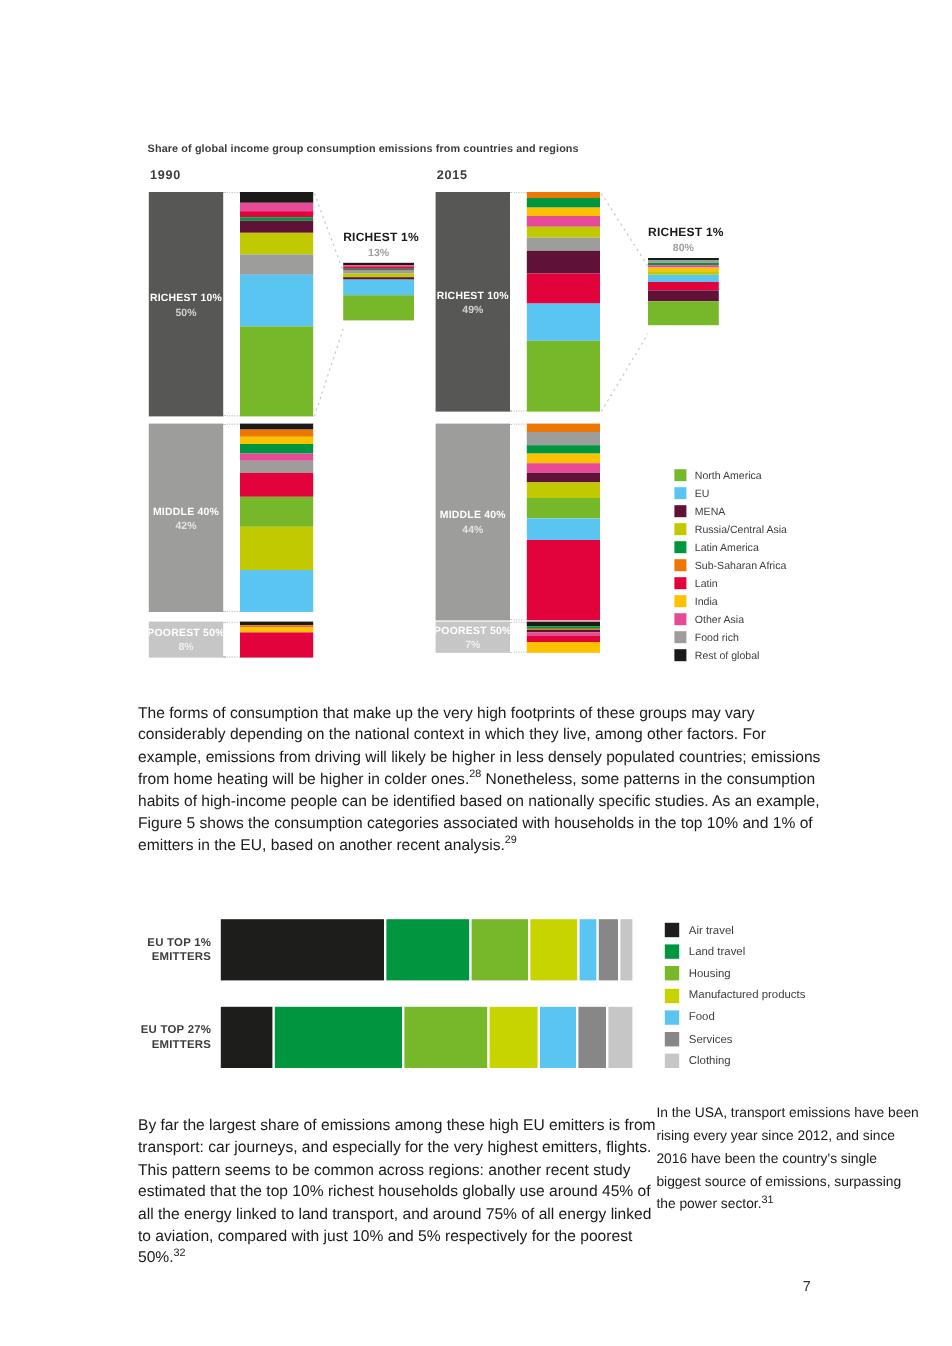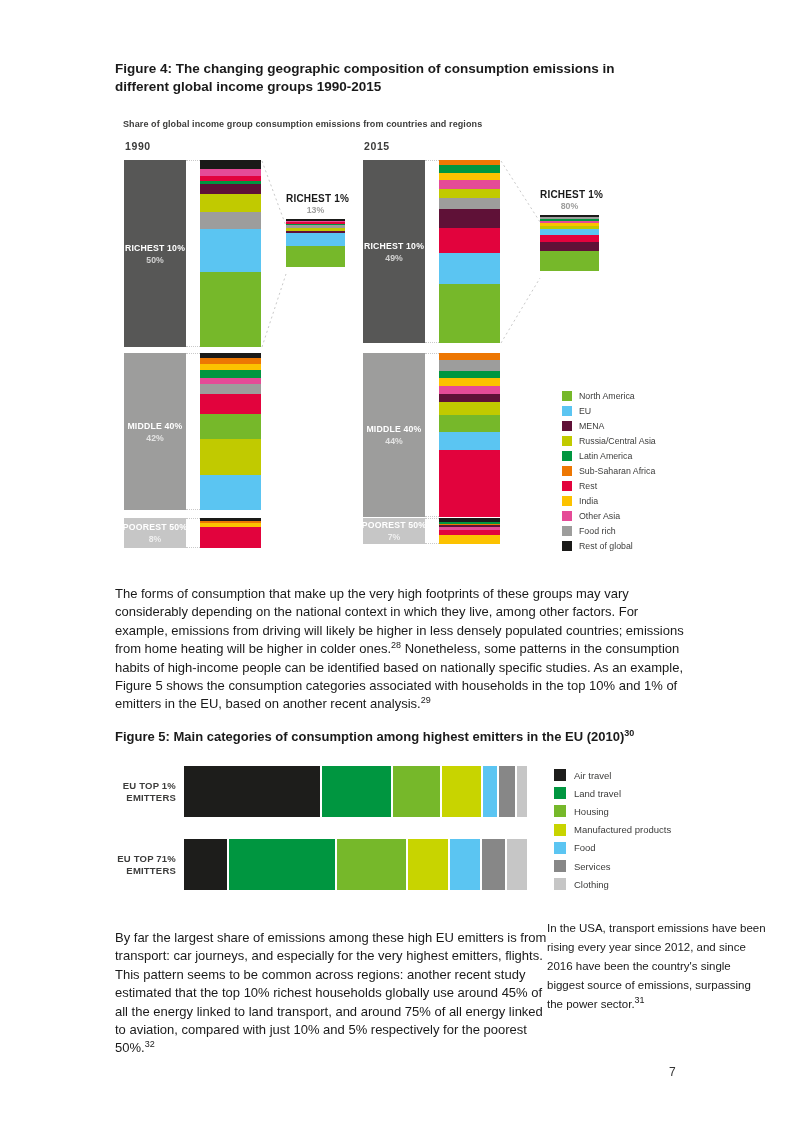--- a/index.html
+++ b/index.html
@@ -58,24 +58,20 @@
   .f5-legend .swatch{width:12px;height:12px;margin-right:8px;}
 
   .sidenote{position:absolute;left:547px;top:919px;width:220px;font-size:11.5px;line-height:19px;color:#1a1a1a;}
   .page-number{position:absolute;left:669px;top:1065px;font-size:12px;color:#333;}
 </style>
 </head>
 <body>
 
 <div class="page">
 
-  <div class="f4-title">
-    <div>Figure 4: The changing geographic composition of consumption emissions in</div>
-    <div>different global income groups 1990-2015</div>
-  </div>
 
   <div class="f4-subtitle">Share of global income group consumption emissions from countries and regions</div>
 
   <section class="f4-area">
     <div class="f4-year" style="left: 124px;">
       <div class="f4-year-label">1990</div>
       <div class="f4-chart">
           <svg class="f4-connectors" width="240" height="400">
             <line x1="138" y1="1" x2="162" y2="66" stroke="#c9c9c9" stroke-width="1" stroke-dasharray="2,3"></line>
             <line x1="138" y1="187" x2="162" y2="114" stroke="#c9c9c9" stroke-width="1" stroke-dasharray="2,3"></line>
@@ -240,21 +236,21 @@
         <li>
           <span class="swatch" style="background: rgb(0, 150, 64);"></span>
           <span>Latin America</span>
         </li>
         <li>
           <span class="swatch" style="background: rgb(237, 119, 3);"></span>
           <span>Sub-Saharan Africa</span>
         </li>
         <li>
           <span class="swatch" style="background: rgb(226, 3, 61);"></span>
-          <span>Rest</span>
+          <span>Latin</span>
         </li>
         <li>
           <span class="swatch" style="background: rgb(252, 194, 0);"></span>
           <span>India</span>
         </li>
         <li>
           <span class="swatch" style="background: rgb(229, 75, 151);"></span>
           <span>Other Asia</span>
         </li>
         <li>
@@ -263,41 +259,40 @@
         </li>
         <li>
           <span class="swatch" style="background: rgb(26, 26, 24);"></span>
           <span>Rest of global</span>
         </li>
       </ul>
   </section>
 
   <p class="body-text para1">The forms of consumption that make up the very high footprints of these groups may vary considerably depending on the national context in which they live, among other factors. For example, emissions from driving will likely be higher in less densely populated countries; emissions from home heating will be higher in colder ones.<sup>28</sup> Nonetheless, some patterns in the consumption habits of high-income people can be identified based on nationally specific studies. As an example, Figure 5 shows the consumption categories associated with households in the top 10% and 1% of emitters in the EU, based on another recent analysis.<sup>29</sup></p>
 
-  <div class="f5-title">Figure 5: Main categories of consumption among highest emitters in the EU (2010)<sup>30</sup></div>
 
   <section class="f5-area">
     <div class="f5-row r0">
       <div class="f5-label">
           <div>EU TOP 1%</div>
           <div>EMITTERS</div>
         </div>
       <div class="f5-bar">
           <div class="f5-seg" style="flex-grow: 41; background: rgb(29, 29, 27);"></div>
           <div class="f5-seg" style="flex-grow: 21; background: rgb(0, 150, 64);"></div>
           <div class="f5-seg" style="flex-grow: 14; background: rgb(118, 184, 42);"></div>
           <div class="f5-seg" style="flex-grow: 12; background: rgb(200, 212, 0);"></div>
           <div class="f5-seg" style="flex-grow: 4; background: rgb(91, 197, 242);"></div>
           <div class="f5-seg" style="flex-grow: 5; background: rgb(135, 135, 135);"></div>
           <div class="f5-seg" style="flex-grow: 3; background: rgb(198, 198, 198);"></div>
         </div>
     </div>
     <div class="f5-row r1">
       <div class="f5-label">
-          <div>EU TOP 71%</div>
+          <div>EU TOP 27%</div>
           <div>EMITTERS</div>
         </div>
       <div class="f5-bar">
           <div class="f5-seg" style="flex-grow: 13; background: rgb(29, 29, 27);"></div>
           <div class="f5-seg" style="flex-grow: 32; background: rgb(0, 150, 64);"></div>
           <div class="f5-seg" style="flex-grow: 21; background: rgb(118, 184, 42);"></div>
           <div class="f5-seg" style="flex-grow: 12; background: rgb(200, 212, 0);"></div>
           <div class="f5-seg" style="flex-grow: 9; background: rgb(91, 197, 242);"></div>
           <div class="f5-seg" style="flex-grow: 7; background: rgb(135, 135, 135);"></div>
           <div class="f5-seg" style="flex-grow: 6; background: rgb(198, 198, 198);"></div>

